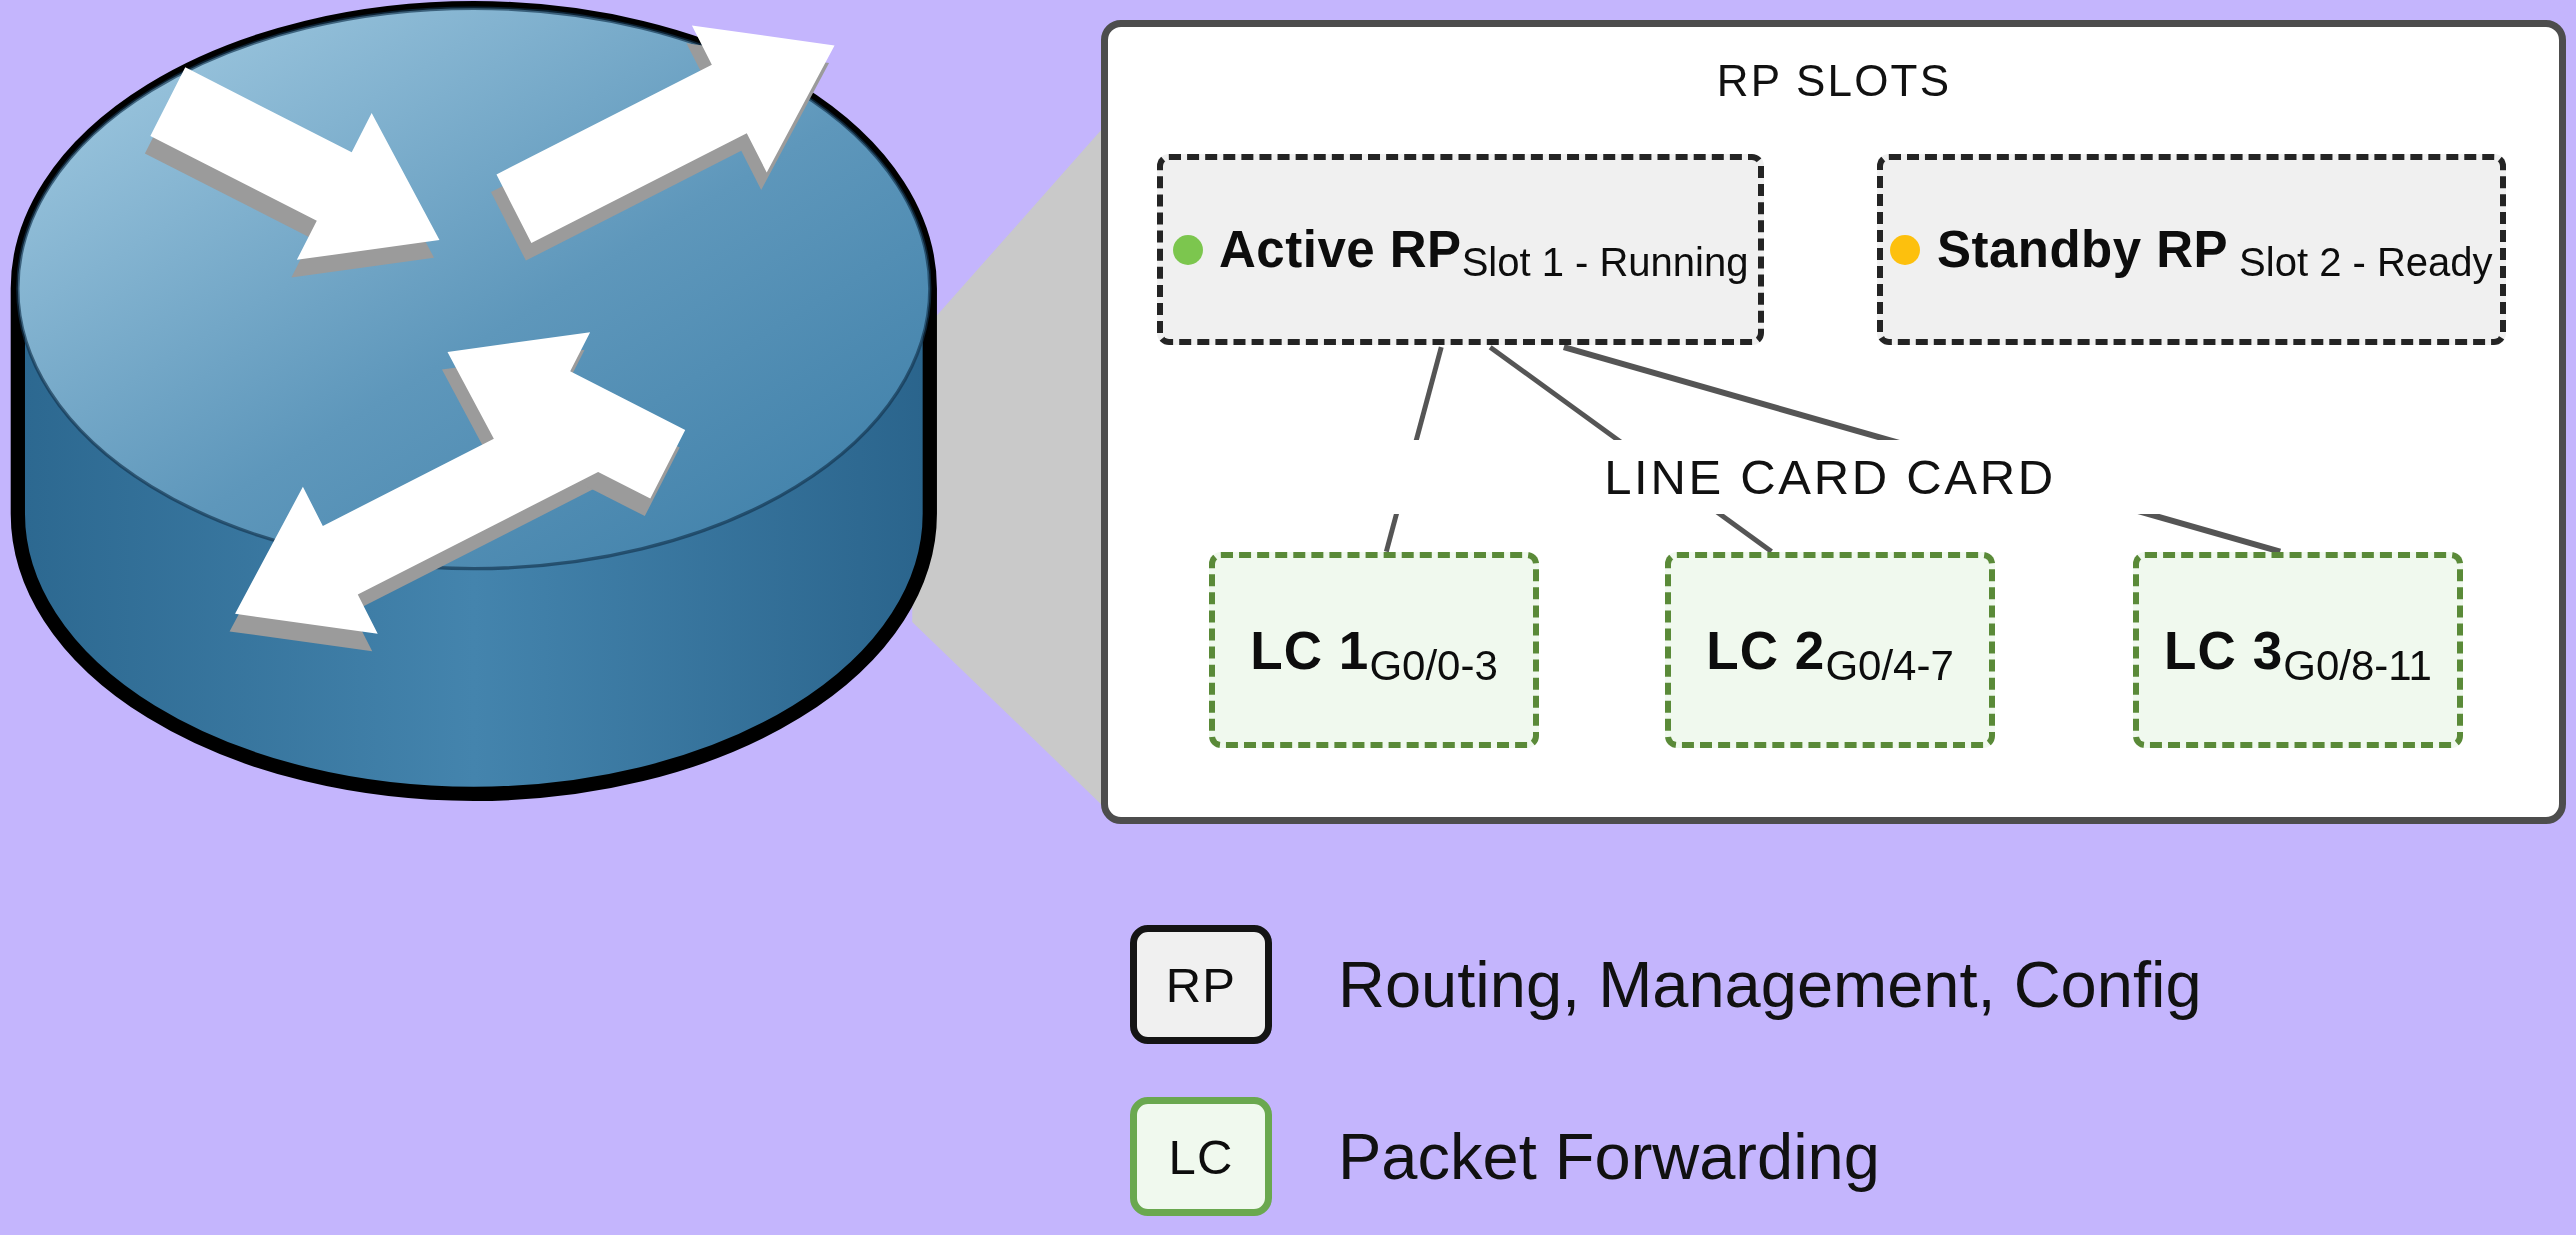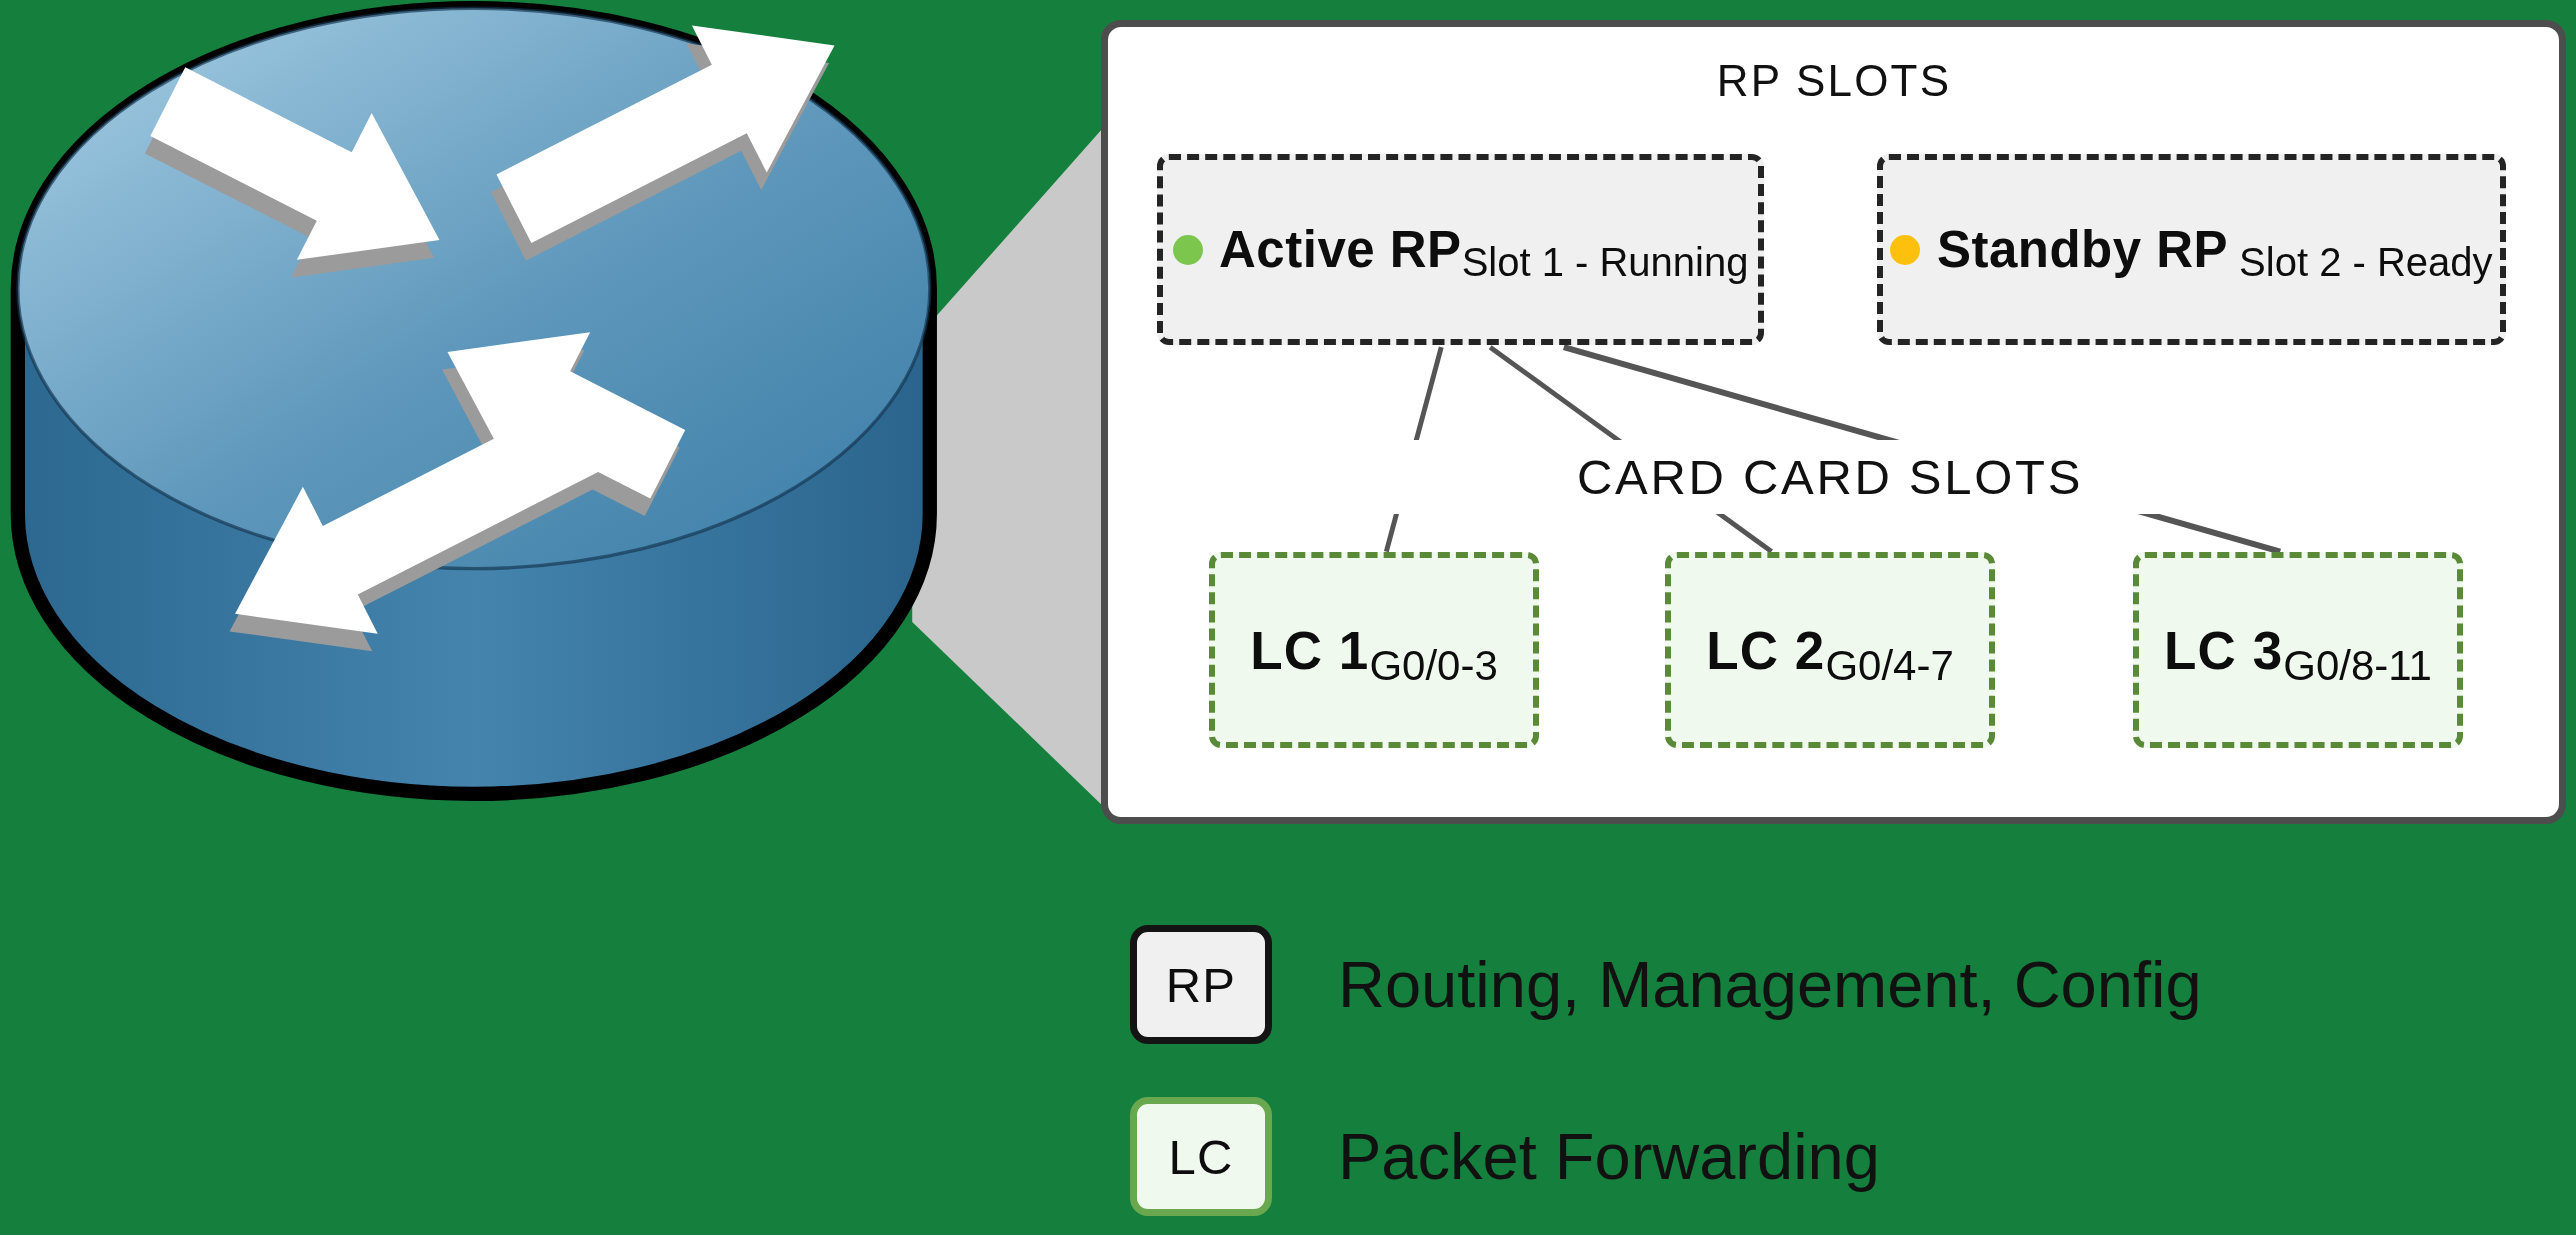--- a/index.html
+++ b/index.html
@@ -1,17 +1,17 @@
 <!DOCTYPE html>
 <html style="font-size:8.8px"><head>
 <meta charset="utf-8">
 <style>
   html,body{margin:0;padding:0;background:#ffffff;}
   #canvas{
-    position:relative;width:2576px;height:1235px;background:#15803d;overflow:hidden;
+    position:relative;width:2576px;height:1235px;background:#c4b5fd;overflow:hidden;
     font-family:"Liberation Sans","DejaVu Sans",sans-serif;color:#0d0d0d;
   }
   svg{position:absolute;left:0;top:0;}
   #scene{z-index:0;}
   #wires{z-index:2;pointer-events:none;}
 
   
   .panel{
     position:absolute;left:1101px;top:20px;width:1451px;height:790px;
     background:#ffffff;border:7.7px solid #4d4d4d;border-radius:20px;z-index:1;
@@ -100,21 +100,21 @@
 
   <div class="panel"></div>
 
   <svg id="wires" width="2576" height="1235" viewBox="0 0 4688 2248">
     <line x1="2623" y1="632" x2="2523" y2="1004" stroke="#555555" stroke-width="9"></line>
     <line x1="2712" y1="632" x2="3224" y2="1004" stroke="#555555" stroke-width="9"></line>
     <line x1="2846" y1="632" x2="4150" y2="1004" stroke="#555555" stroke-width="11"></line>
   </svg>
 
   <div class="panel-title">RP SLOTS</div>
-  <div class="band">CARD CARD SLOTS</div>
+  <div class="band">LINE CARD CARD</div>
 
   <div id="active-rp" class="card rp-card">
     <div class="card-title-row">
       <span class="dot dot-green"></span>
       <span class="rp-title">Active RP</span>
     </div>
     <div class="rp-status">Slot 1 - Running</div>
   </div>
 
   <div id="standby-rp" class="card rp-card">

